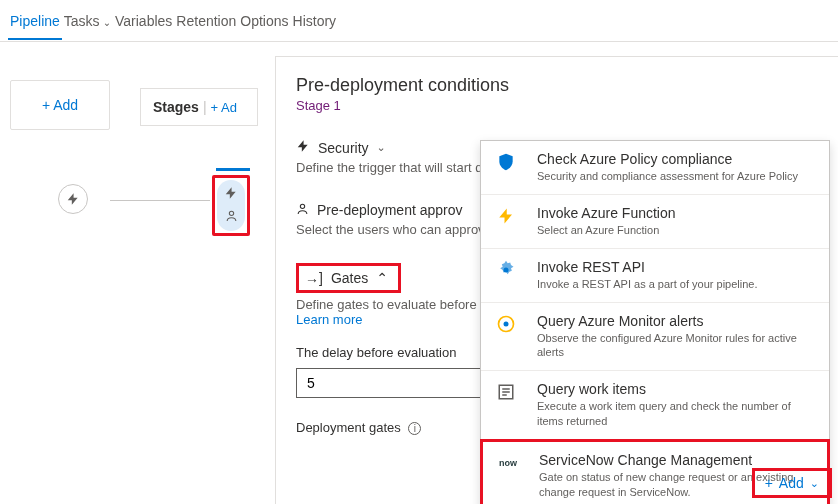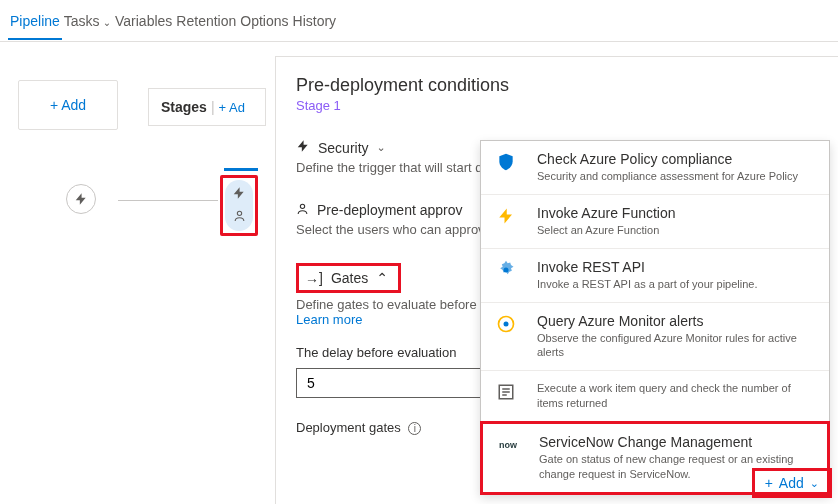--- a/index.html
+++ b/index.html
@@ -40,21 +40,21 @@
       background: #0078d4;
     }
     .tab .chev {
       font-size: 10px;
       margin-left: 3px;
       color: #605e5c;
     }
     
     .leftarea {
       position: absolute;
-      left: 8px; top: 60px;
+      left: 0; top: 60px;
       width: 270px;
     }
     .addbox {
       border: 1px solid #e1dfdd;
       border-radius: 2px;
       padding: 16px;
       margin: 20px 0 0 10px;
       width: 100px;
       text-align: center;
     }
@@ -123,21 +123,21 @@
       border-top: 1px solid #e1dfdd;
       background: #fff;
       padding: 18px 20px 0 20px;
     }
     .panel h2 {
       font-size: 18px;
       font-weight: 400;
       color: #323130;
     }
     .panel .stage {
-      color: #8b5cf6;
+      color: #701a75;
       font-size: 13px;
       margin-top: 2px;
     }
     .sect {
       margin-top: 26px;
     }
     .sect-head {
       display: flex; align-items: center; gap: 8px;
       font-size: 14px;
     }
@@ -365,20 +365,21 @@
     </div>
   </div>
   <div class="dd-item">
     <div class="dd-icon">
       <svg width="18" height="18" viewBox="0 0 24 24">
           <rect x="3" y="3" width="18" height="18" fill="none" stroke="#605e5c" stroke-width="2"></rect>
           <path d="M7 8h10M7 12h10M7 16h6" stroke="#605e5c" stroke-width="2"></path>
         </svg>
     </div>
     <div class="dd-body">
+      <div class="dd-title">Query work items</div>
       <div class="dd-desc">Execute a work item query and check the number of items returned</div>
     </div>
   </div>
   <div class="dd-item dd-highlight">
     <div class="dd-icon" style="font-size:9px;font-weight:bold;color:#293e40">now</div>
     <div class="dd-body">
       <div class="dd-title">ServiceNow Change Management</div>
       <div class="dd-desc">Gate on status of new change request or an existing change request in ServiceNow.</div>
     </div>
   </div>

